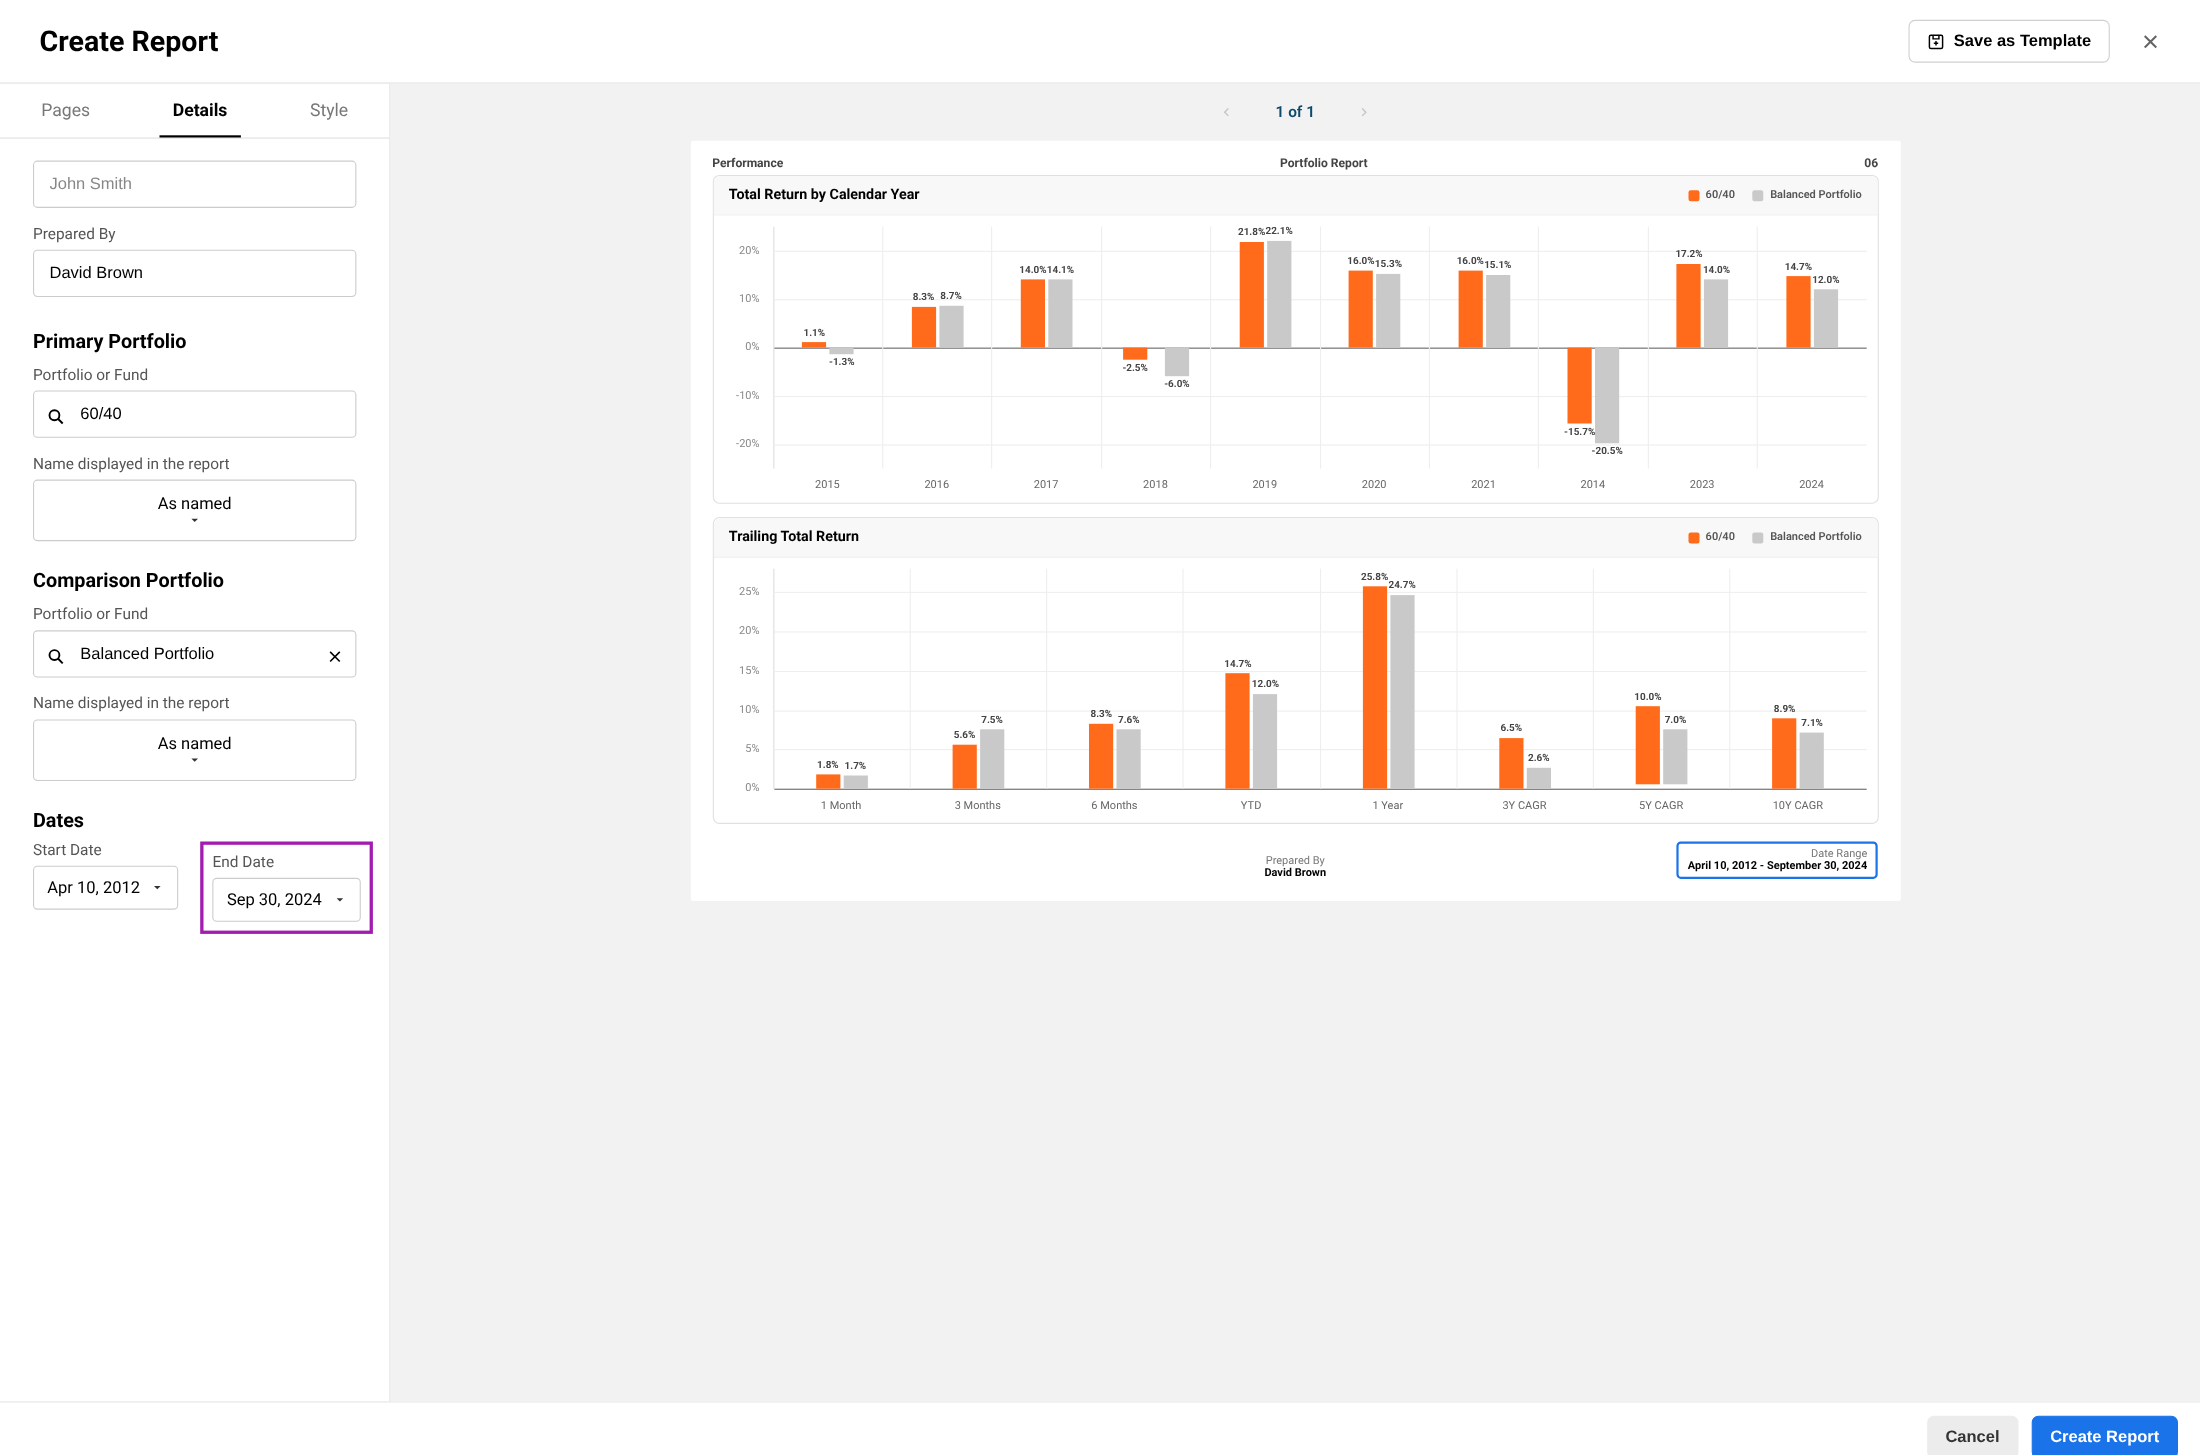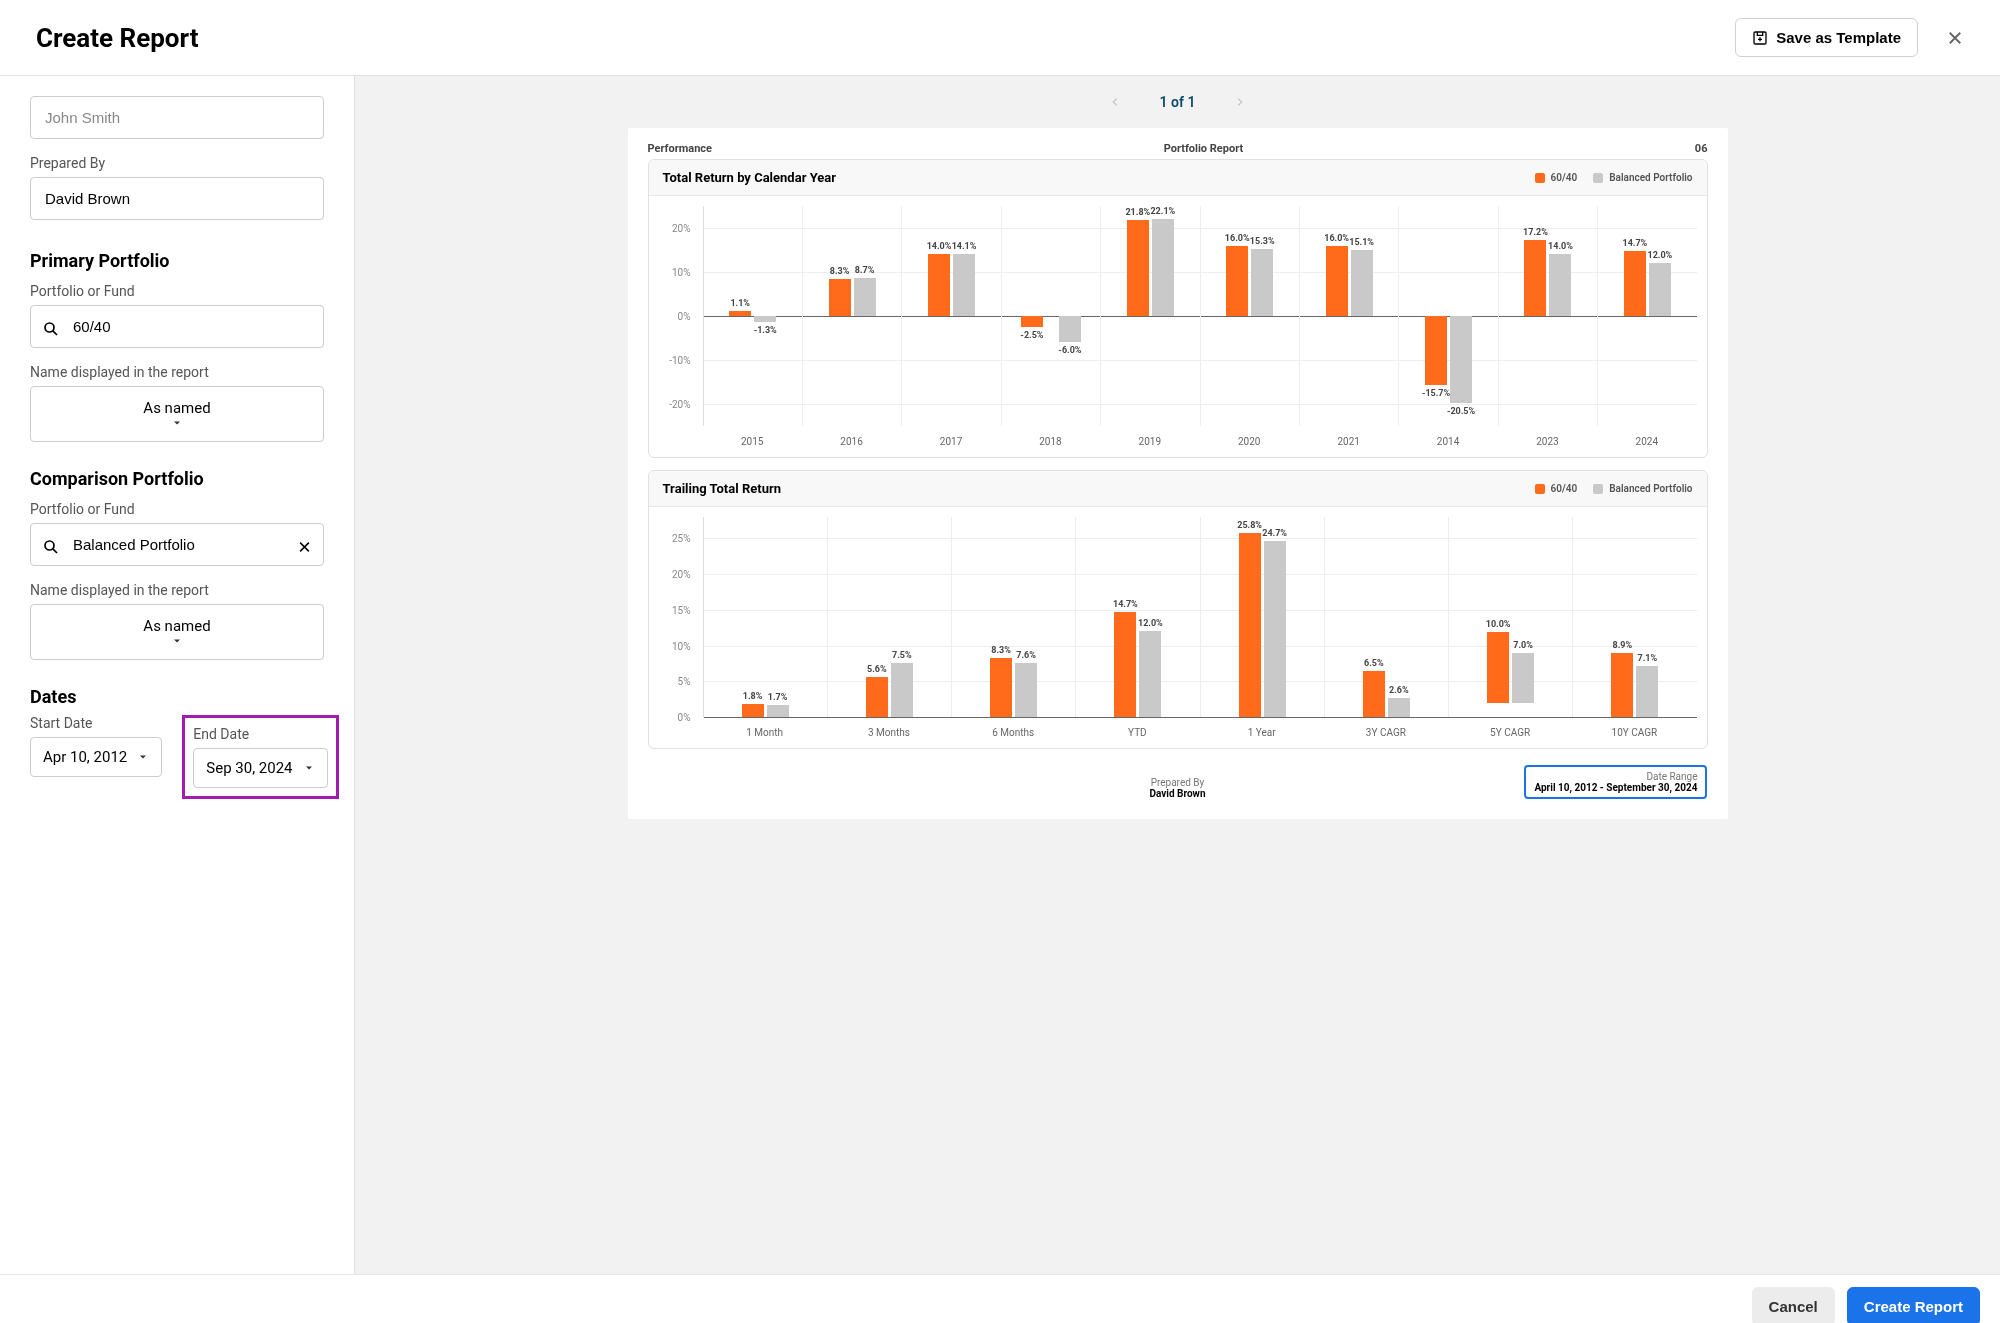--- a/index.html
+++ b/index.html
@@ -101,20 +101,25 @@
             <path d="M5 5l14 14M19 5L5 19"></path>
           </svg>
       </span>
     </button>
   </div>
 </div>
 
 <div class="layout">
 
   <div class="sidebar">
+    <div class="sidebar-tabs">
+      <div class="sidebar-tab">Pages</div>
+      <div class="sidebar-tab active">Details</div>
+      <div class="sidebar-tab">Style</div>
+    </div>
     <div class="sidebar-scroll">
       <div class="sidebar-content">
         <input class="field-input" style="color: rgb(136, 136, 136); margin-top: 4px;" value="John Smith">
 
         <label class="field-label">Prepared By</label>
         <input class="field-input" value="David Brown" style="">
 
         <div class="section-heading">Primary Portfolio</div>
 
         <label class="field-label">Portfolio or Fund</label>
@@ -453,21 +458,21 @@
                     <div class="bars" style="bottom: 0px;">
                       <div class="bar o" style="height: 46.4286px;">
                         <div class="bar-label top">6.5%</div>
                       </div>
                       <div class="bar g" style="height: 18.5714px;">
                         <div class="bar-label top">2.6%</div>
                       </div>
                     </div>
                   </div>
                   <div class="col">
-                    <div class="bars" style="bottom: 14px;">
+                    <div class="bars" style="bottom: 4px;">
                       <div class="bar o" style="height: 71.4286px;">
                         <div class="bar-label top">10.0%</div>
                       </div>
                       <div class="bar g" style="height: 50px;">
                         <div class="bar-label top">7.0%</div>
                       </div>
                     </div>
                   </div>
                   <div class="col">
                     <div class="bars" style="bottom: 0px;">

